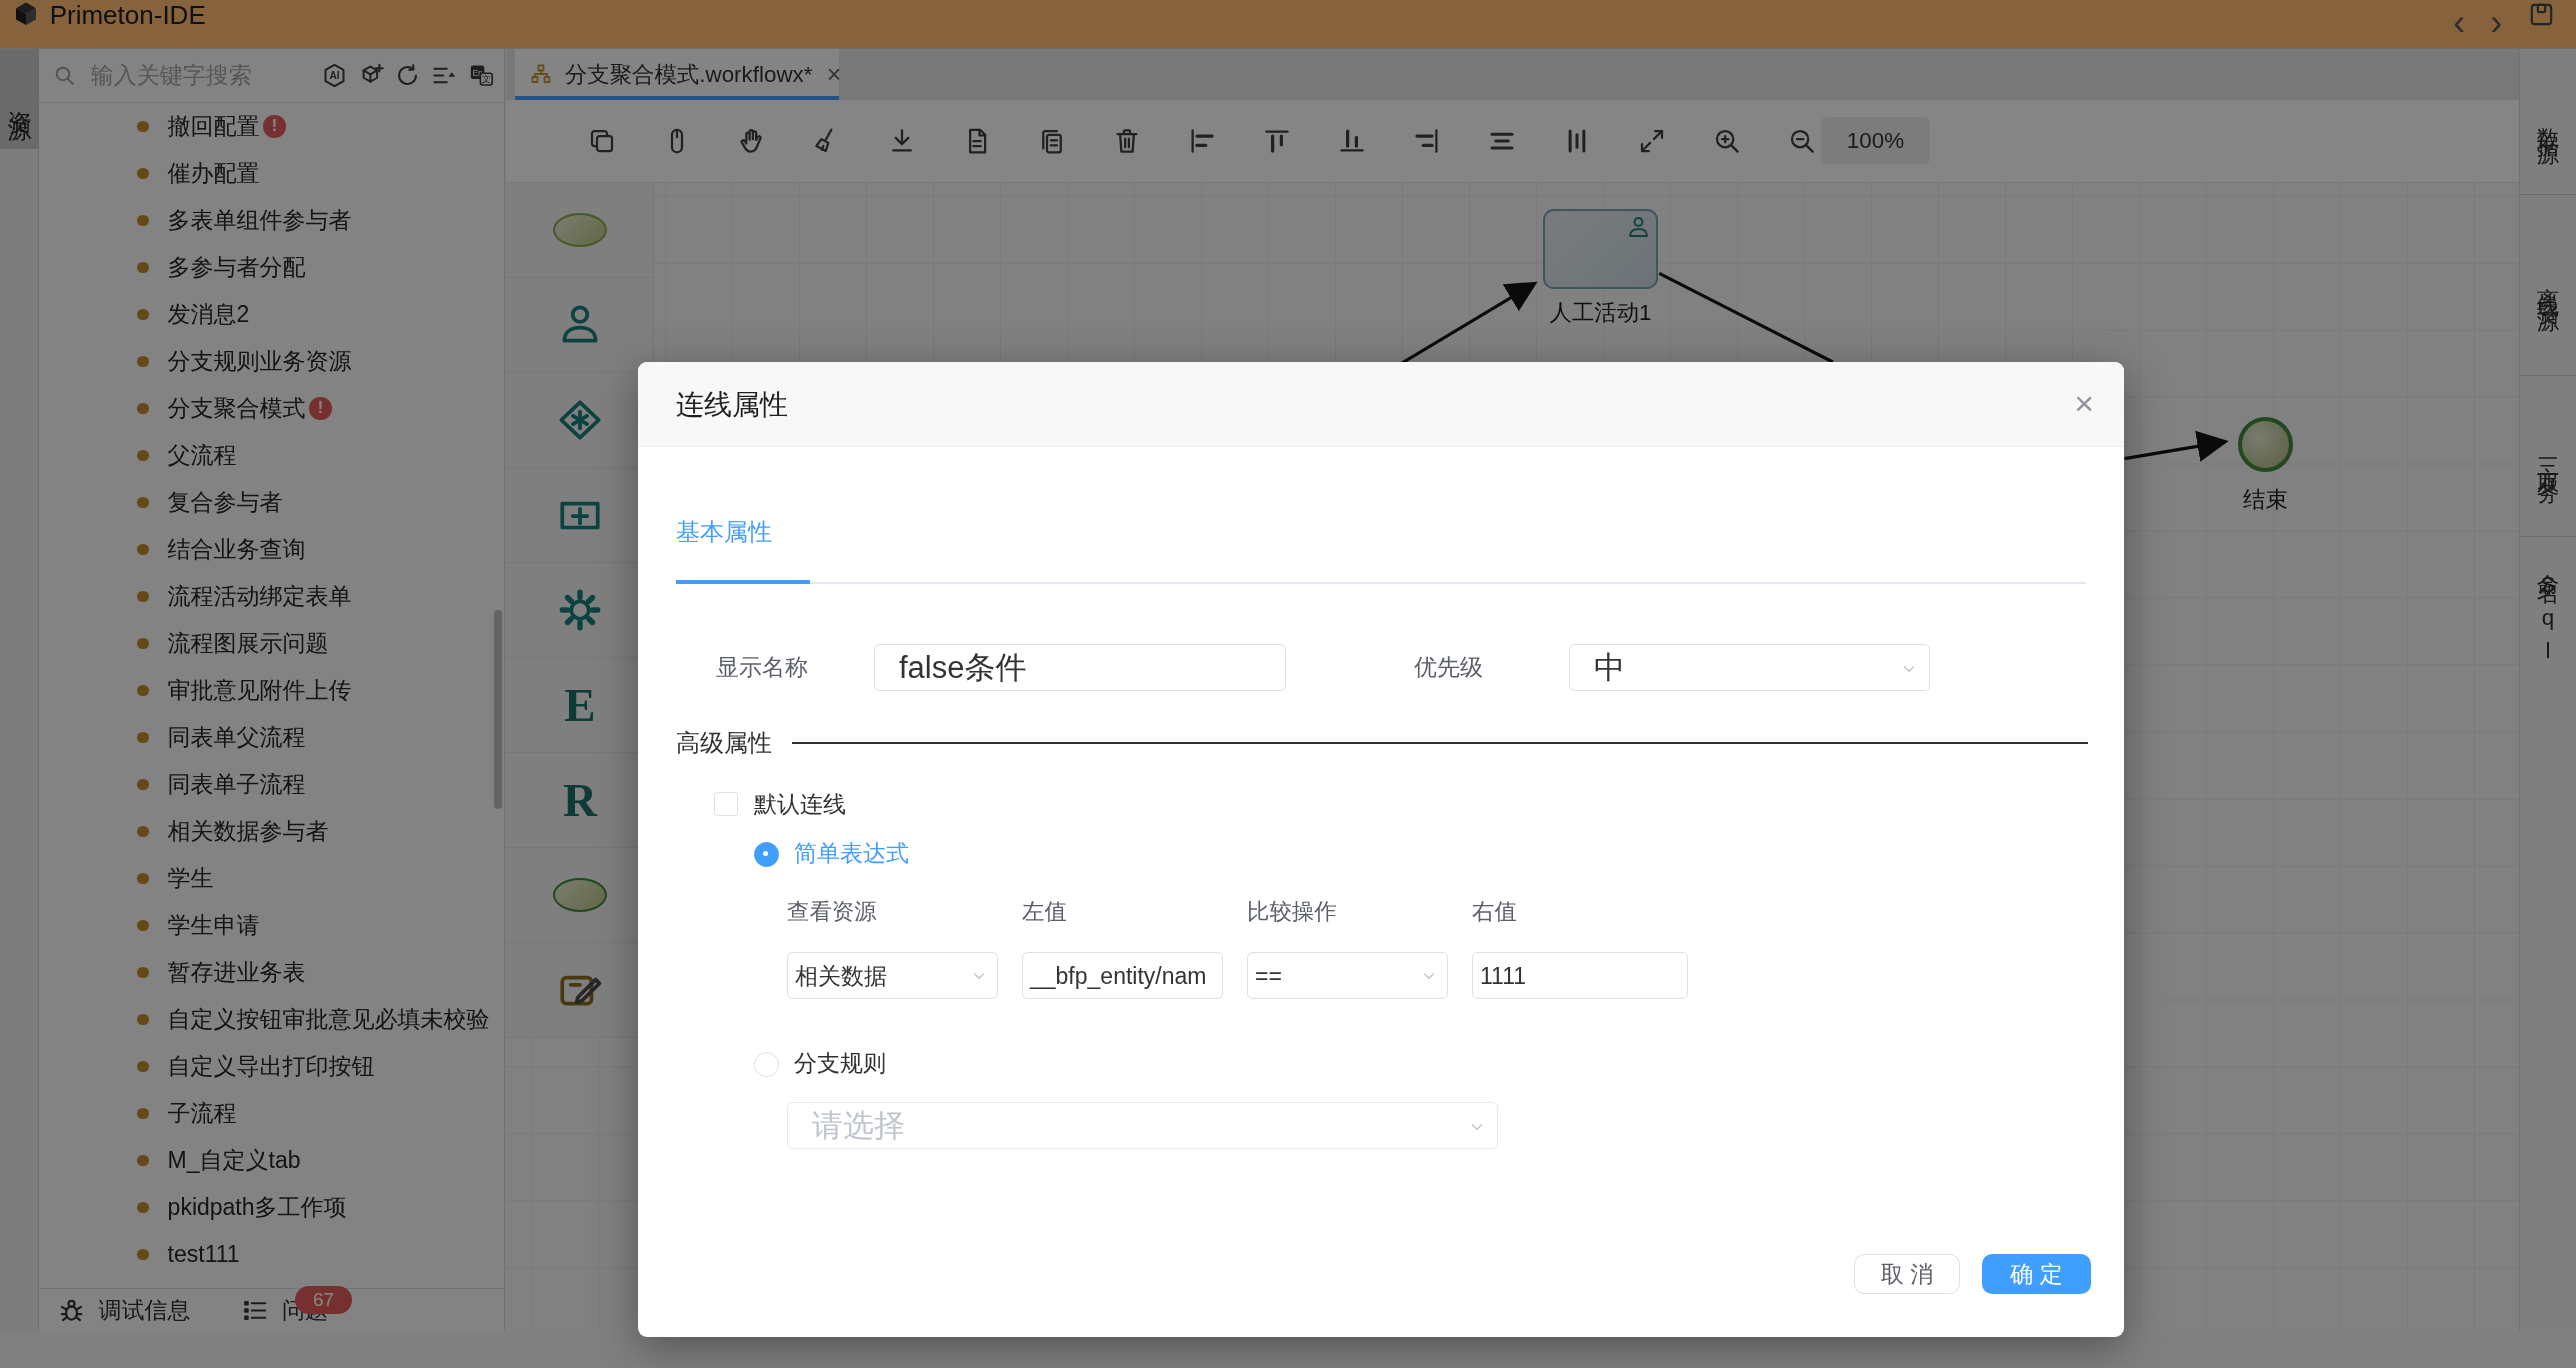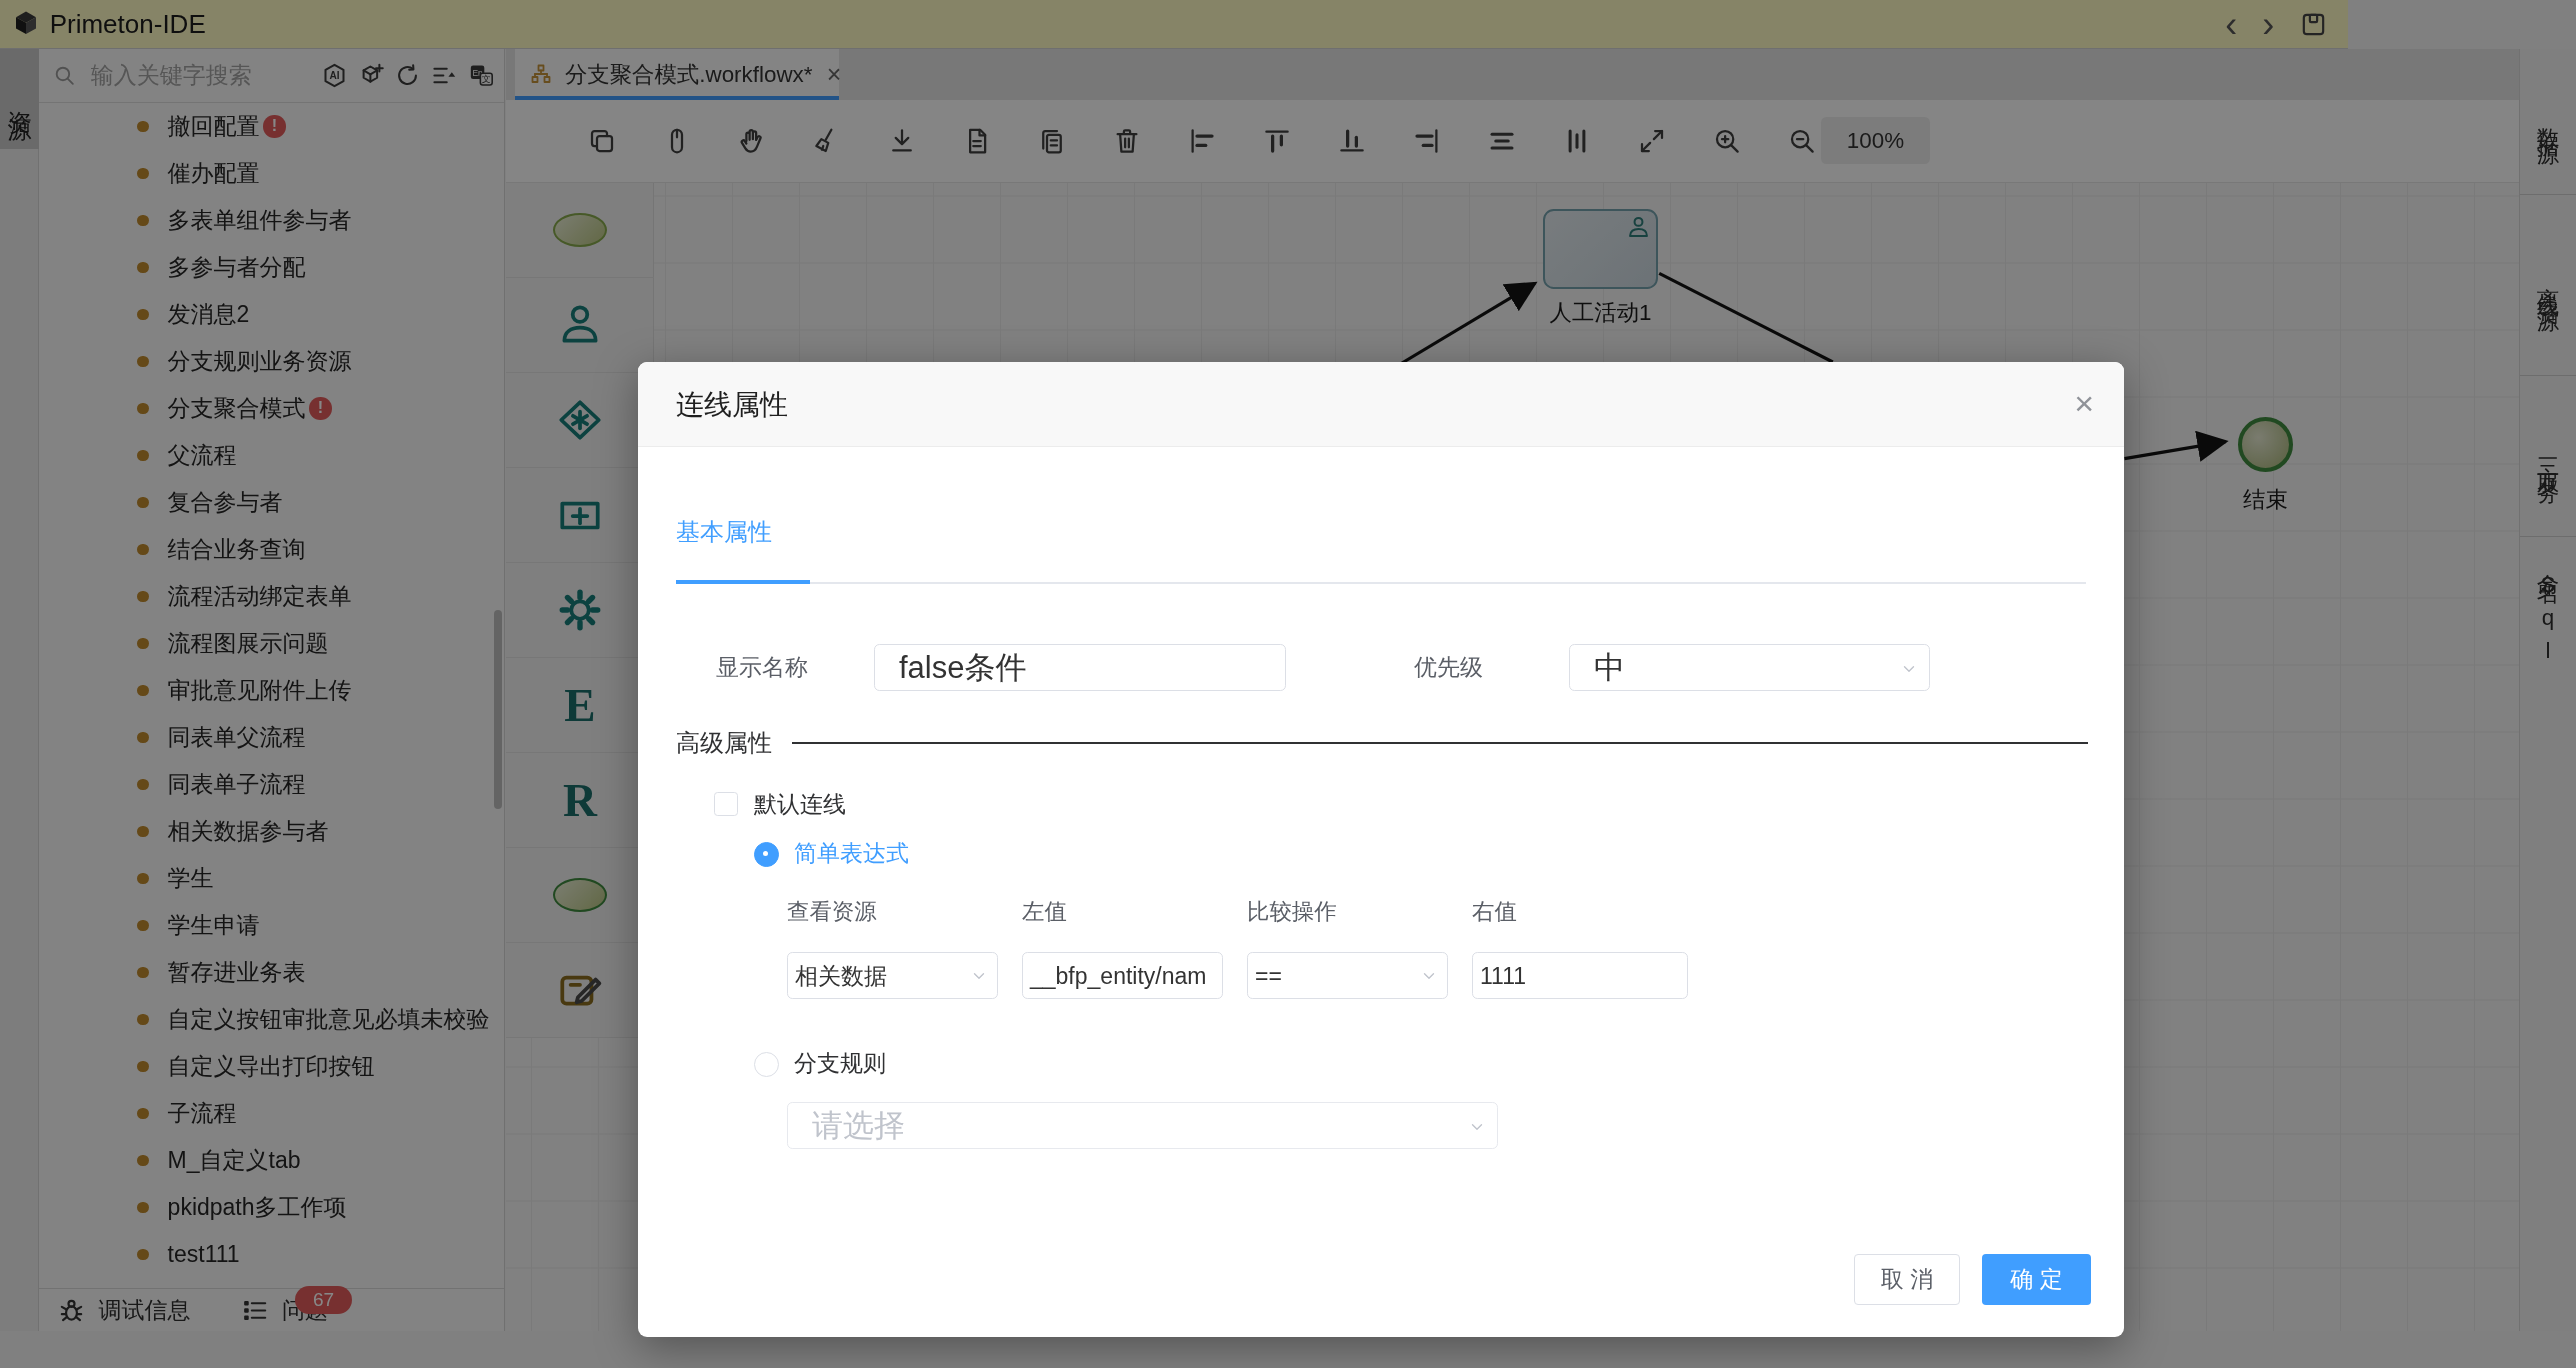--- a/index.html
+++ b/index.html
@@ -3,21 +3,21 @@
 <meta charset="utf-8">
 <style>
   *{margin:0;padding:0;box-sizing:border-box;}
   html,body{width:2576px;height:1368px;overflow:hidden;}
   body{font-family:"Liberation Sans","DejaVu Sans",sans-serif;color:#2b2b2b;}
   #stage{position:relative;width:2576px;height:1368px;background:#f2f2f2;overflow:hidden;}
   .abs{position:absolute;}
   svg.i{fill:none;stroke:currentColor;stroke-width:1.8;stroke-linecap:round;stroke-linejoin:round;display:block;}
 
   
-  #topbar{left:0;top:0;width:2348px;height:49px;background:#fef9c3;border-bottom:0.9px solid #d2d2d2;display:flex;align-items:center;}
+  #topbar{left:0;top:0;width:2576px;height:49px;background:#fdba74;border-bottom:0.9px solid #d2d2d2;display:flex;align-items:flex-start;}
   #app-title{font-size:26px;color:#1d1d1d;margin-left:9px;}
   .nav-arrow{font-size:36px;color:#555;line-height:45px;padding:0 12.5px;cursor:default;}
   #topbar .spacer{flex:1;}
 
   
   #left-rail{left:0;top:49px;width:39px;height:1282px;background:#ededed;border-right:0.9px solid #d6d6d6;}
   #left-rail .rail-tab{width:39px;height:100px;background:#c9c9c9;display:flex;align-items:center;justify-content:center;
      writing-mode:vertical-rl;text-orientation:upright;font-size:24px;letter-spacing:8px;color:#222;}
 
   
@@ -115,21 +115,21 @@
   #expr-row div.expr-col:nth-of-type(1){width:211px;}
   #expr-row div.expr-col:nth-of-type(2){width:201px;}
   #expr-row div.expr-col:nth-of-type(3){width:201px;}
   #expr-row div.expr-col:nth-of-type(4){width:216px;}
   #expr-row div.expr-col:nth-of-type(5){width:215px;}
   .expr-label{font-size:22.4px;color:#5a5e66;height:30px;line-height:30px;margin-bottom:25px;white-space:nowrap;}
   .expr-ctl{position:relative;height:47px;border:0.9px solid #dcdfe6;border-radius:5.4px;font-size:23px;color:#333;line-height:46px;
      padding-left:7px;white-space:nowrap;overflow:hidden;cursor:pointer;}
   .expr-ctl .chev{position:absolute;right:9px;top:14.3px;width:18px;height:18px;color:#c0c4cc;}
   #rule-select{left:149px;top:740px;width:711px;color:#c0c4cc;border-color:#e7e9ee;}
-  .btn{position:absolute;height:51px;border-radius:4px;font-size:23px;display:flex;align-items:center;justify-content:center;cursor:pointer;}
+  .btn{position:absolute;height:40px;border-radius:10px;font-size:23px;display:flex;align-items:center;justify-content:center;cursor:pointer;}
   #btn-cancel{left:1216px;top:892px;width:106px;background:#fff;border:0.9px solid #dcdfe6;color:#5a5e66;}
   #btn-ok{left:1344px;top:892px;width:109px;background:#409EFF;color:#fff;}
 </style>
 </head>
 <body>
 
 <div id="stage">
 
   <div id="topbar" class="abs">
     <svg class="i" style="width:30px;height:30px;margin-left:10.7px;" viewBox="0 0 24 24">

